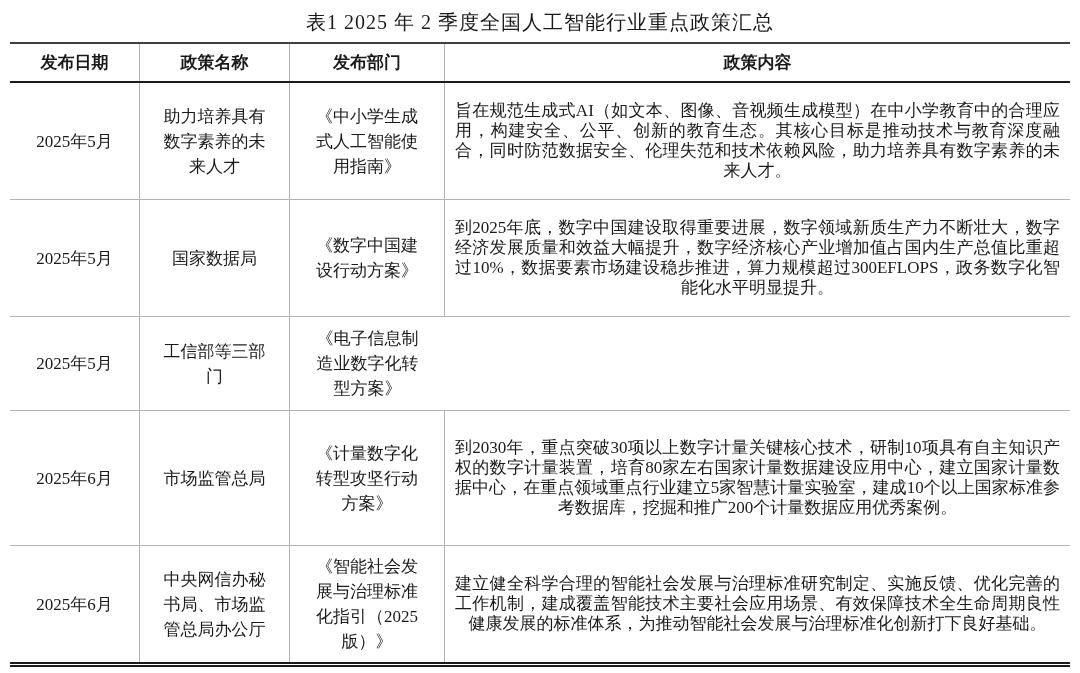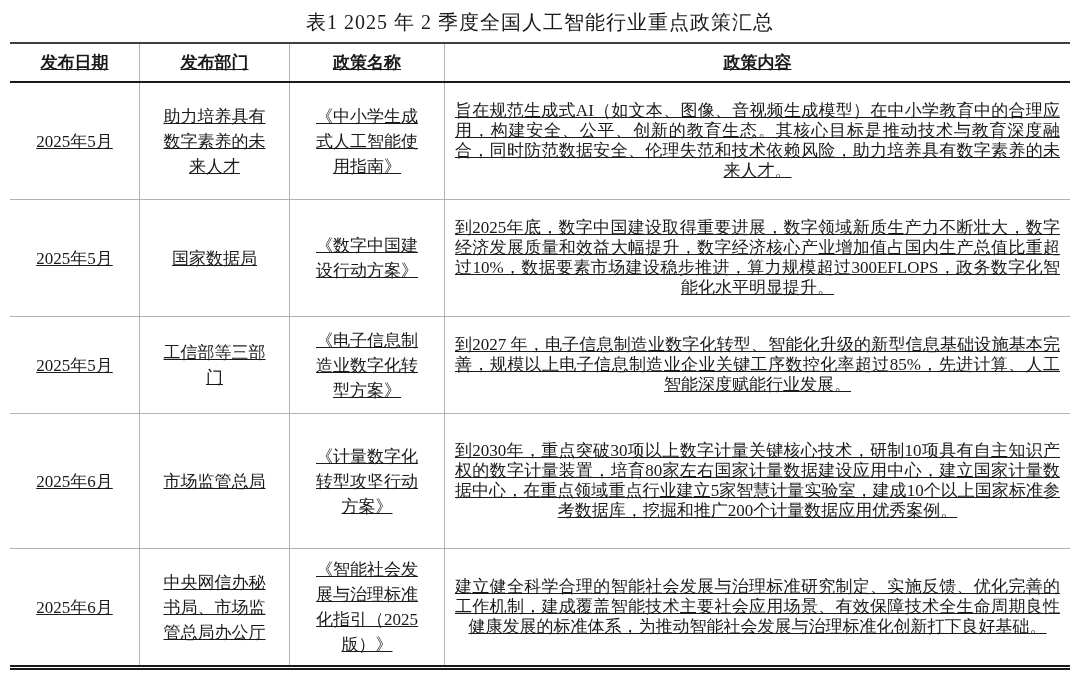--- a/index.html
+++ b/index.html
@@ -21,21 +21,21 @@
     display:grid;
     grid-template-columns:130px 150px 155px 1fr;
     border-bottom:1px solid #b3b3b3;
   }
   .t-row:last-child{border-bottom:none;}
   .t-row.header-row{border-bottom:2px solid #1a1a1a;}
   .cell{
     border-right:1px solid #b3b3b3;
     display:flex;flex-direction:column;justify-content:center;align-items:center;
     text-align:center;font-size:17px;line-height:25px;
-    padding:5px 20px;box-sizing:border-box;text-decoration:underline;
+    padding:5px 20px;box-sizing:border-box;
   }
   .cell:last-child{border-right:none;}
   .header-row .cell{font-weight:bold;line-height:27px;padding:4px 6px;min-height:37px;}
   .cell.content{
     align-items:stretch;text-align:justify;text-align-last:center;
     padding:18px 10px;line-height:20px;
   }
   .r1{min-height:104px;}
   .r2{min-height:107px;}
   .r3{min-height:93px;}
@@ -44,22 +44,22 @@
 </style>
 </head>
 <body>
 
 <div class="doc-title">表1  2025 年 2 季度全国人工智能行业重点政策汇总</div>
 
 <div class="policy-table">
 
   <div class="t-row header-row">
     <div class="cell">发布日期</div>
+    <div class="cell">政策名称</div>
     <div class="cell">发布部门</div>
-    <div class="cell">政策名称</div>
     <div class="cell">政策内容</div>
   </div>
 
   <div class="t-row r1">
     <div class="cell">2025年5月</div>
     <div class="cell">助力培养具有数字素养的未来人才</div>
     <div class="cell">《中小学生成式人工智能使用指南》</div>
     <div class="cell content">旨在规范生成式AI（如文本、图像、音视频生成模型）在中小学教育中的合理应用，构建安全、公平、创新的教育生态。其核心目标是推动技术与教育深度融合，同时防范数据安全、伦理失范和技术依赖风险，助力培养具有数字素养的未来人才。</div>
   </div>
 
@@ -67,21 +67,20 @@
     <div class="cell">2025年5月</div>
     <div class="cell">国家数据局</div>
     <div class="cell">《数字中国建设行动方案》</div>
     <div class="cell content">到2025年底，数字中国建设取得重要进展，数字领域新质生产力不断壮大，数字经济发展质量和效益大幅提升，数字经济核心产业增加值占国内生产总值比重超过10%，数据要素市场建设稳步推进，算力规模超过300EFLOPS，政务数字化智能化水平明显提升。</div>
   </div>
 
   <div class="t-row r3">
     <div class="cell">2025年5月</div>
     <div class="cell">工信部等三部门</div>
     <div class="cell">《电子信息制造业数字化转型方案》</div>
-    <div class="cell content">到2027 年，电子信息制造业数字化转型、智能化升级的新型信息基础设施基本完善，规模以上电子信息制造业企业关键工序数控化率超过85%，先进计算、人工智能深度赋能行业发展。</div>
   </div>
 
   <div class="t-row r4">
     <div class="cell">2025年6月</div>
     <div class="cell">市场监管总局</div>
     <div class="cell">《计量数字化转型攻坚行动方案》</div>
     <div class="cell content">到2030年，重点突破30项以上数字计量关键核心技术，研制10项具有自主知识产权的数字计量装置，培育80家左右国家计量数据建设应用中心，建立国家计量数据中心，在重点领域重点行业建立5家智慧计量实验室，建成10个以上国家标准参考数据库，挖掘和推广200个计量数据应用优秀案例。</div>
   </div>
 
   <div class="t-row r5">

